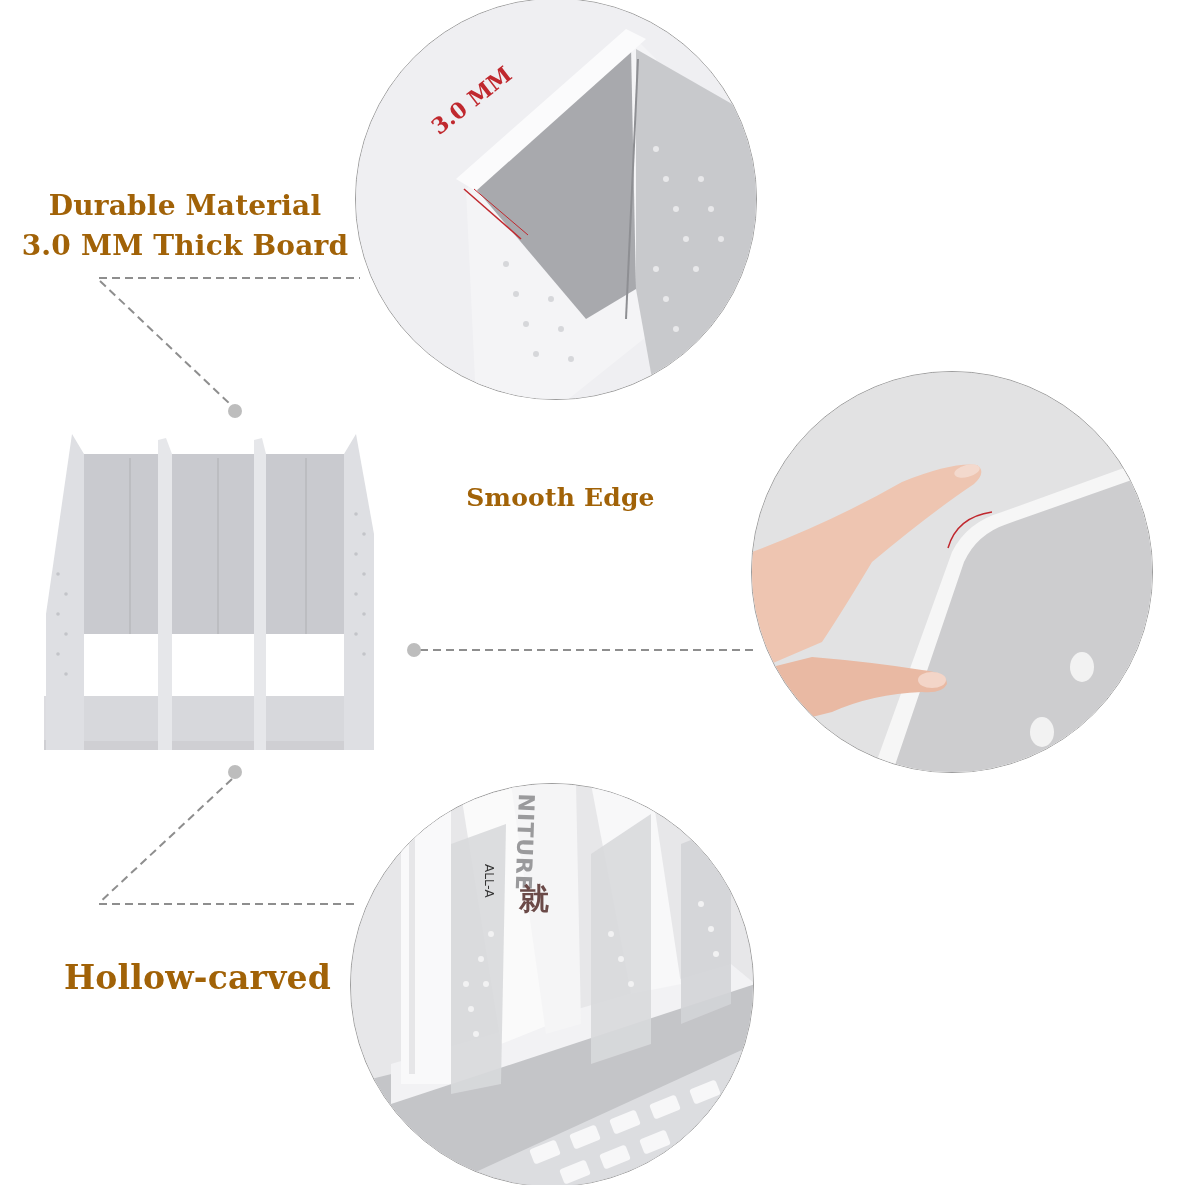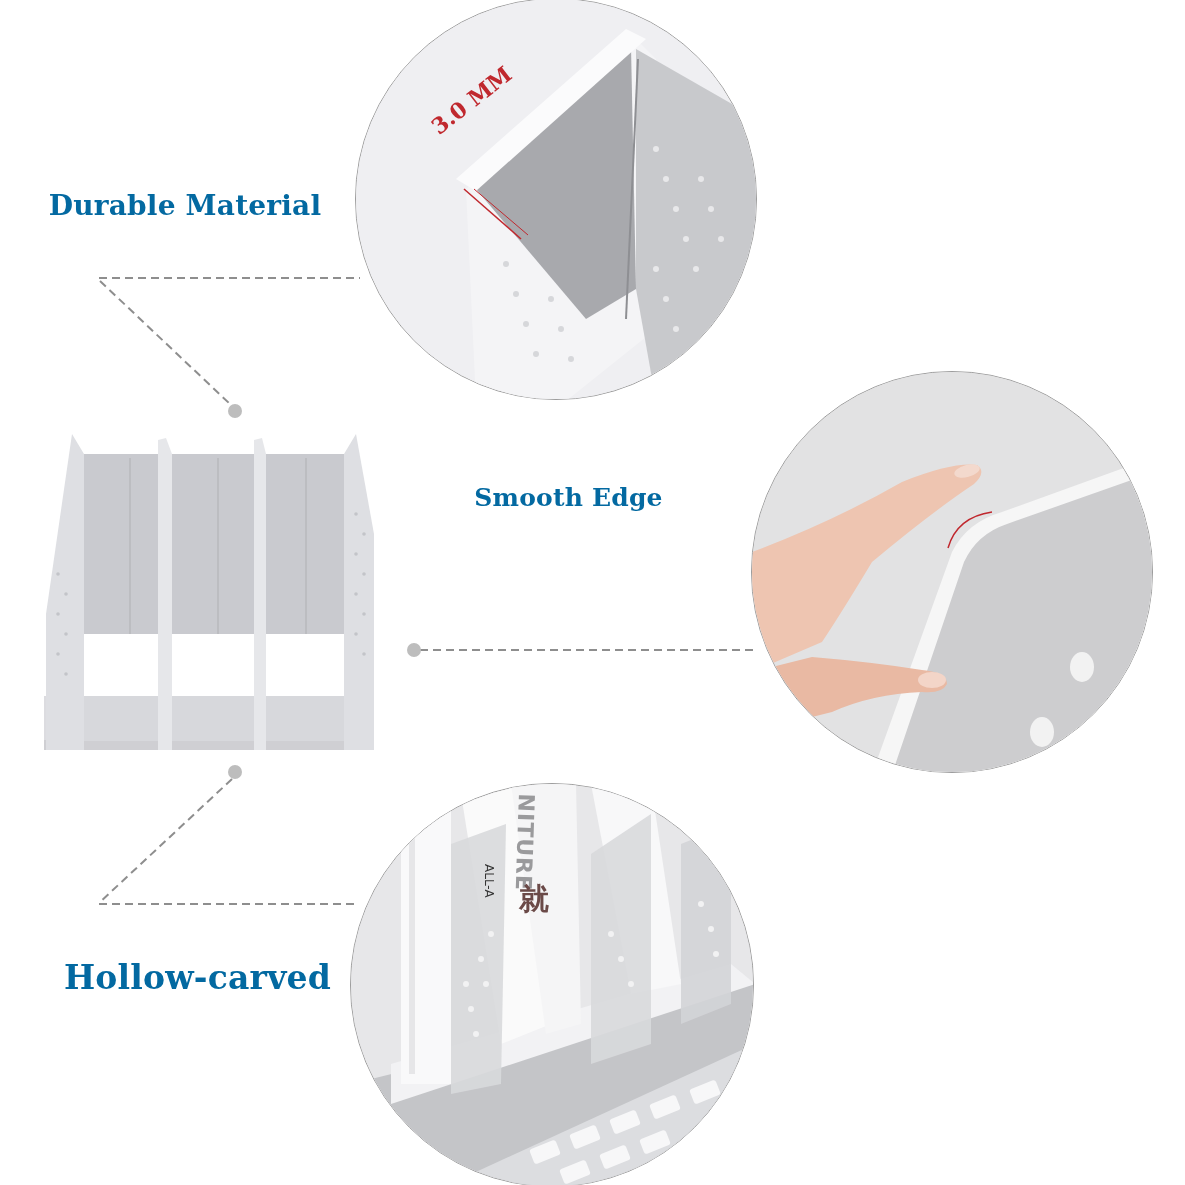--- a/index.html
+++ b/index.html
@@ -1,19 +1,19 @@
 <!DOCTYPE html>
 <html><head>
 <meta charset="utf-8">
 <style>
   html, body { margin:0; padding:0; background:#ffffff; }
   body { width:1185px; height:1185px; position:relative; overflow:hidden;
          font-family:"DejaVu Serif", "Liberation Serif", serif; color:#2a2a2a; }
   .abs { position:absolute; }
-  .label { position:absolute; text-align:center; font-weight:bold; color:#0369a1;
+  .label { position:absolute; text-align:center; font-weight:bold; color:#a16207;
            font-family:"DejaVu Serif", serif; letter-spacing:0.2px; }
   .label span { display:block; }
   .circle { position:absolute; border-radius:50%; overflow:hidden; border:1.5px solid #9c9c9c;
             box-sizing:border-box; }
   svg { position:absolute; left:0; top:0; }
 </style>
 </head>
 <body>
 
 <svg width="1185" height="1185">
@@ -24,23 +24,24 @@
     <line x1="232" y1="779" x2="99" y2="903"></line>
     <line x1="99" y1="904" x2="357" y2="904"></line>
   </g>
   <circle cx="235" cy="411" r="7" fill="#bdbdbd"></circle>
   <circle cx="414" cy="650" r="7" fill="#bdbdbd"></circle>
   <circle cx="235" cy="772" r="7" fill="#bdbdbd"></circle>
 </svg>
 
 <div class="label" style="left:20px; top:186px; width:330px; font-size:28px; line-height:40px;">
   <span>Durable Material</span>
-</div>
-
-<div class="label" style="left:396px; top:470px; width:345px; font-size:25px; line-height:56px;">
+  <span>3.0 MM Thick Board</span>
+</div>
+
+<div class="label" style="left:388px; top:470px; width:345px; font-size:25px; line-height:56px;">
   <span>Smooth Edge</span>
 </div>
 
 <div class="label" style="left:60px; top:948px; width:275px; font-size:33px; line-height:60px;">
   <span>Hollow-carved</span>
 </div>
 
 <div class="abs" style="left:44px; top:434px; width:330px; height:318px;">
   <svg width="330" height="318" viewBox="0 0 330 318">
 

